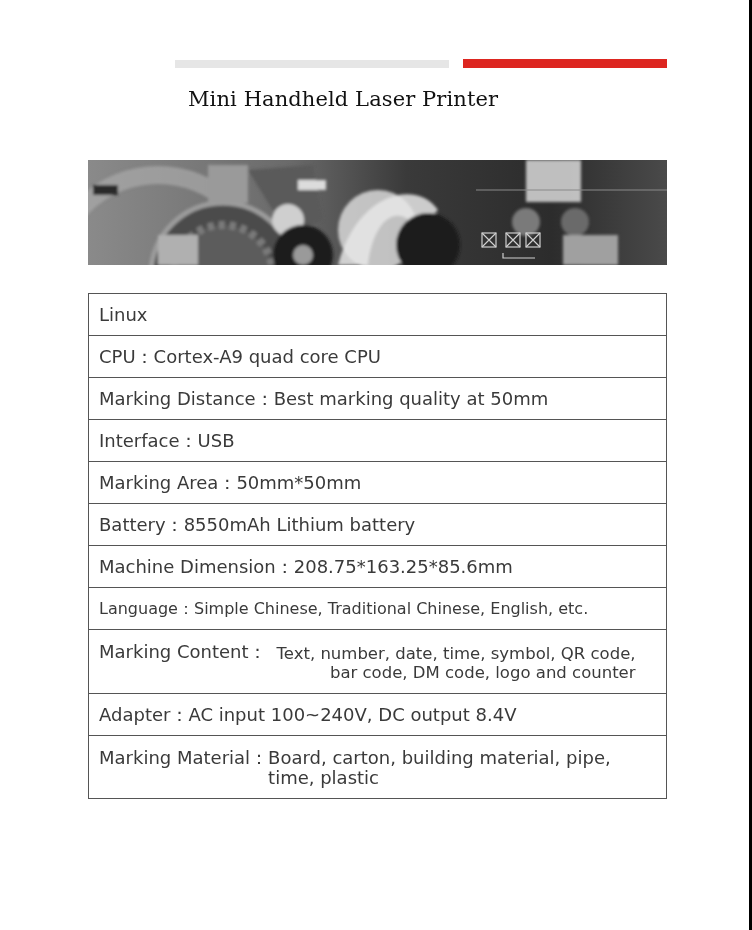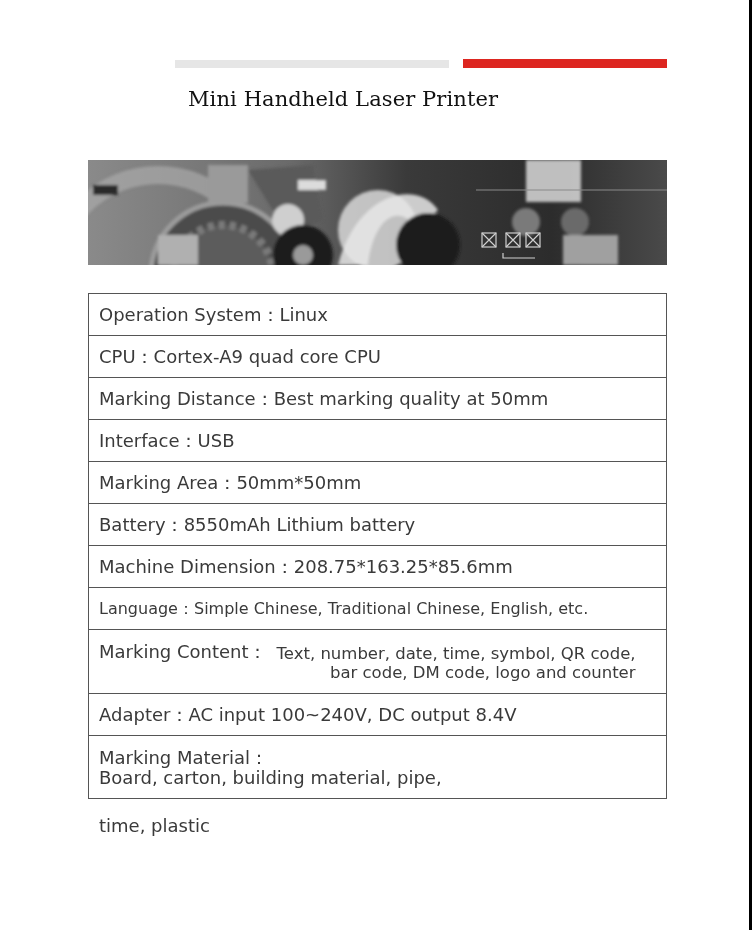--- a/index.html
+++ b/index.html
@@ -74,21 +74,20 @@
       display: flex;
       align-items: flex-start;
       padding-left: 10px;
       color: #3a3a3a;
       font-size: 18px;
       line-height: 20px;
       white-space: nowrap;
     }
     .spec-row:last-child {
       border-bottom: none;
-      flex-direction: column;
     }
     .spec-row.single {
       height: 42px;
       align-items: center;
     }
     .spec-row .label {
       flex: 0 0 auto;
     }
     .spec-row .value {
       flex: 0 0 auto;
@@ -108,21 +107,20 @@
       line-height: 19px;
       padding-left: 10px;
       padding-top: 2px;
       text-align: right;
     }
     .spec-row.material-row {
       height: 62px;
     }
     .spec-row.material-row .value-block {
       line-height: 20px;
-      gap: 28px;
     }
   </style>
 </head>
 <body>
 
 <div class="right-edge"></div>
 
 <div class="bar-gray"></div>
 <div class="bar-red"></div>
 
@@ -171,21 +169,20 @@
       <rect x="438" y="73" width="14" height="14"></rect>
       <path d="M438 73 L452 87 M452 73 L438 87"></path>
       <path d="M415 93 L415 98 L447 98"></path>
       <path d="M388 30 L579 30" stroke="#8a8a8a"></path>
     </g>
   </svg>
 </div>
 
 <div class="spec-table">
   <div class="spec-row single">
-    <span class="label">Operation System：</span>
     <span class="value">Linux</span>
   </div>
   <div class="spec-row single">
     <span class="label">CPU：</span>
     <span class="value">Cortex-A9 quad core CPU</span>
   </div>
   <div class="spec-row single">
     <span class="label">Marking Distance：</span>
     <span class="value">Best marking quality at 50mm</span>
   </div>

